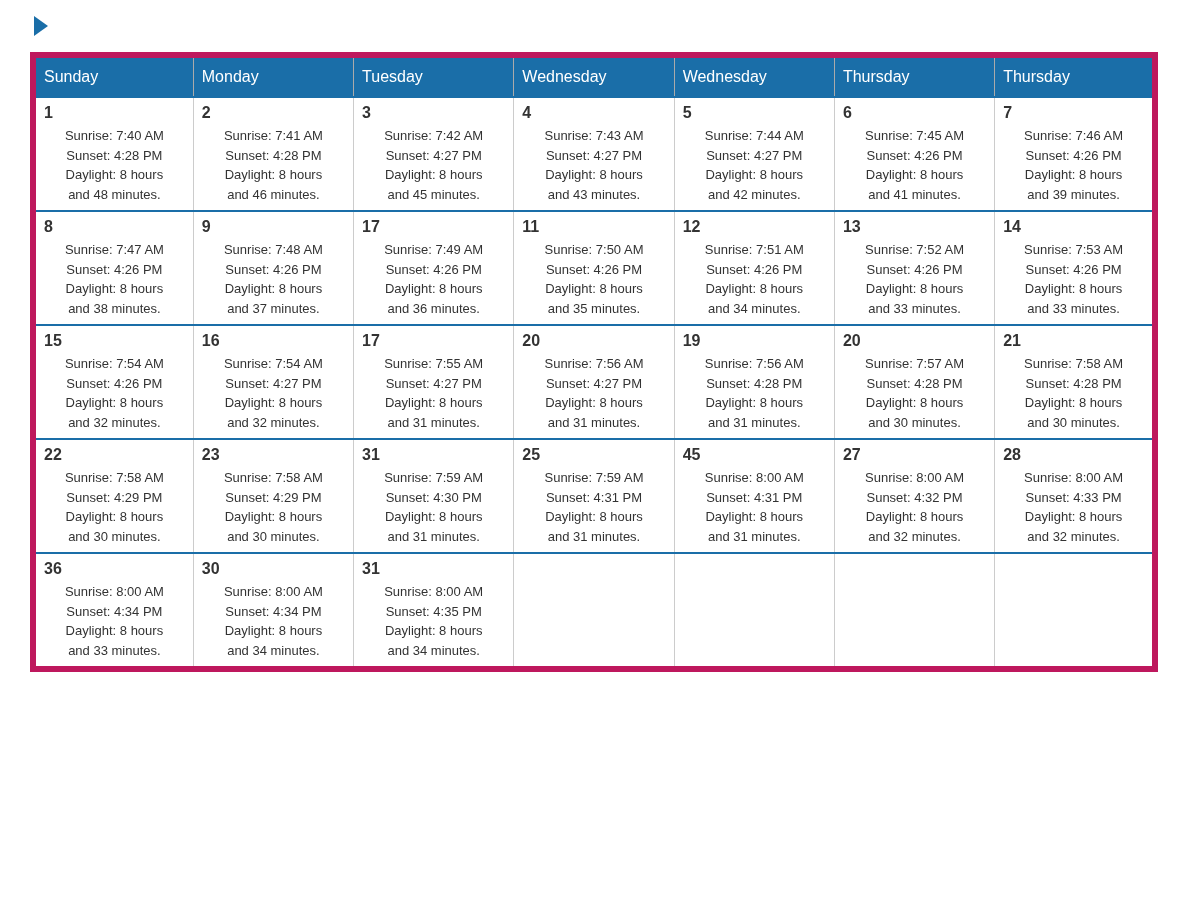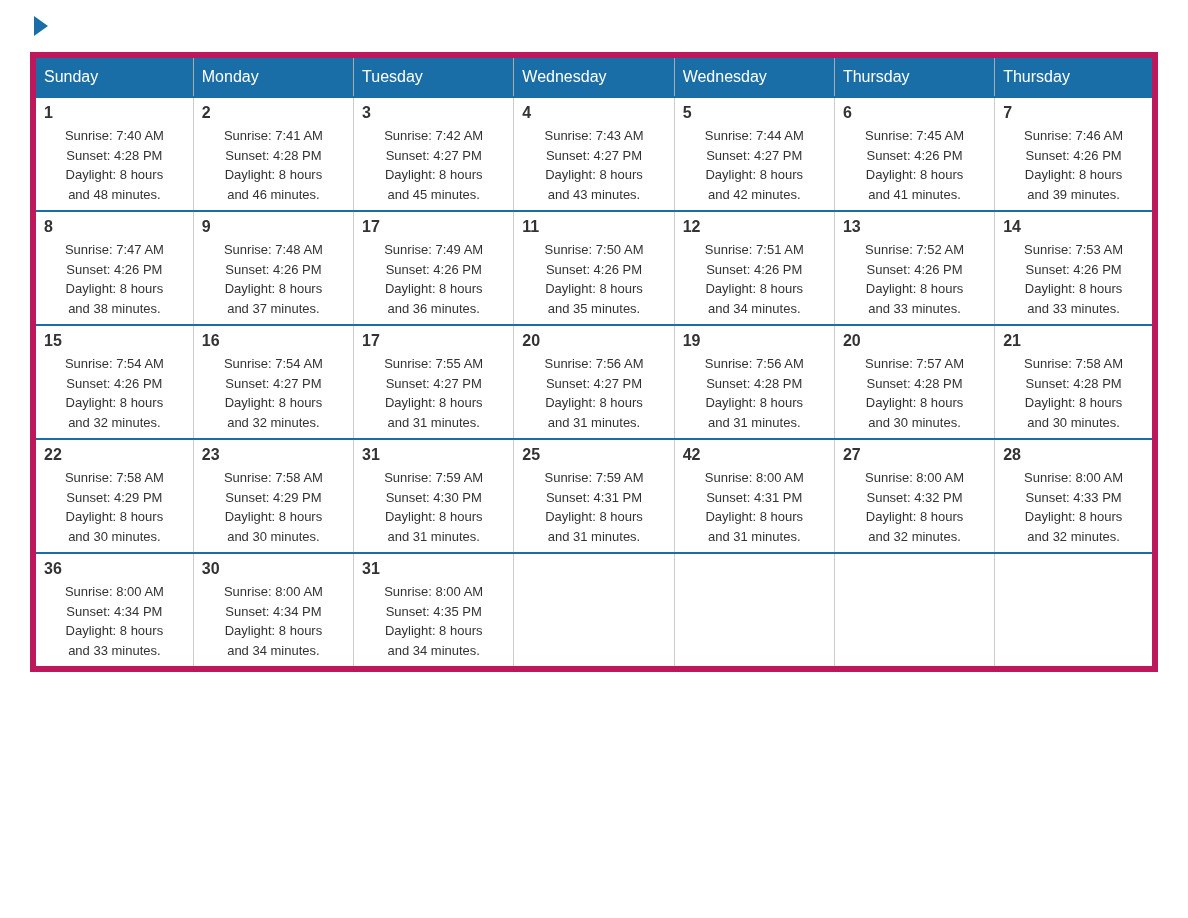--- a/index.html
+++ b/index.html
@@ -235,21 +235,21 @@
         </td>
         <td>
           <span class="day-num">31</span>
           <div class="day-info">Sunrise: 7:59 AM<br>Sunset: 4:30 PM<br>Daylight: 8 hours<br>and 31 minutes.</div>
         </td>
         <td>
           <span class="day-num">25</span>
           <div class="day-info">Sunrise: 7:59 AM<br>Sunset: 4:31 PM<br>Daylight: 8 hours<br>and 31 minutes.</div>
         </td>
         <td>
-          <span class="day-num">42</span>
+          <span class="day-num">45</span>
           <div class="day-info">Sunrise: 8:00 AM<br>Sunset: 4:31 PM<br>Daylight: 8 hours<br>and 31 minutes.</div>
         </td>
         <td>
           <span class="day-num">27</span>
           <div class="day-info">Sunrise: 8:00 AM<br>Sunset: 4:32 PM<br>Daylight: 8 hours<br>and 32 minutes.</div>
         </td>
         <td>
           <span class="day-num">28</span>
           <div class="day-info">Sunrise: 8:00 AM<br>Sunset: 4:33 PM<br>Daylight: 8 hours<br>and 32 minutes.</div>
         </td>

